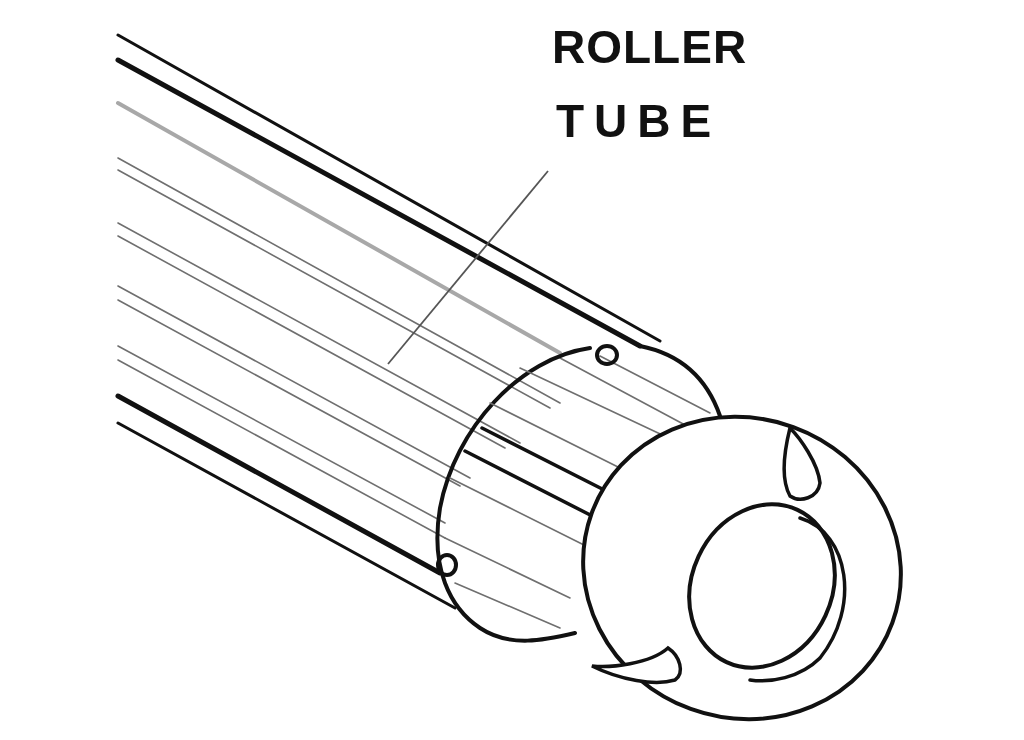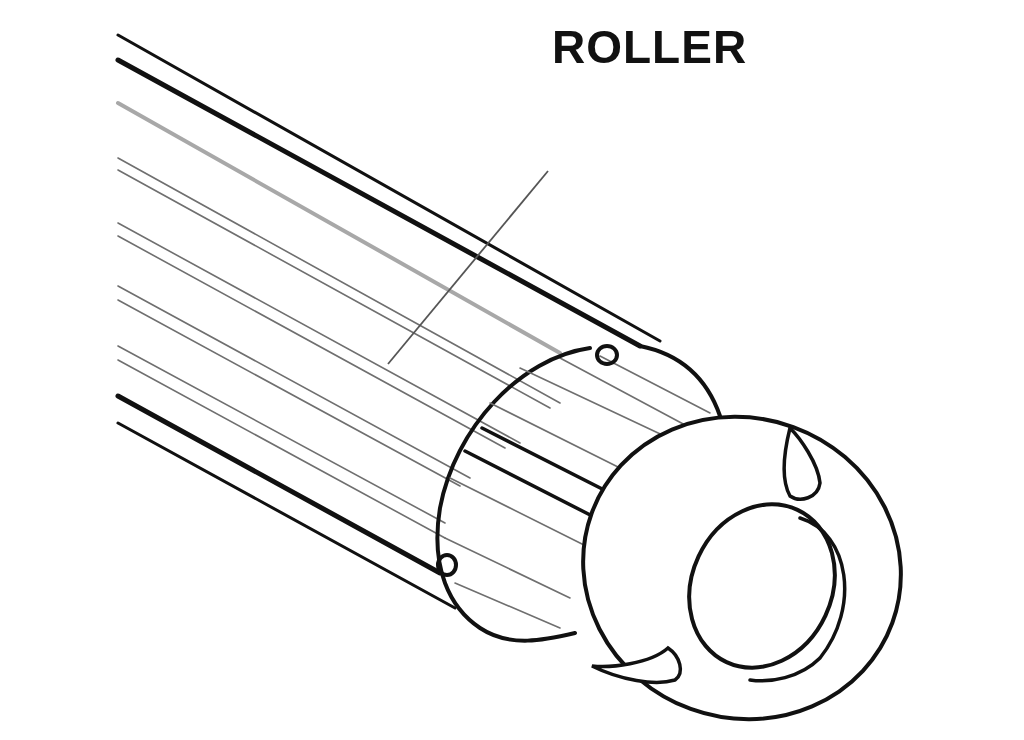--- a/index.html
+++ b/index.html
@@ -74,13 +74,14 @@
       <path d="M 800 510 C 850 525 860 600 820 650 C 800 670 770 675 750 672" stroke="#111" stroke-width="3.5" fill="none"></path>
 
       <path d="M 790 420 C 785 440 780 470 790 488 C 800 495 818 490 820 475 C 818 455 800 430 790 420 Z" stroke="#111" stroke-width="3.5" fill="#ffffff"></path>
       <path d="M 592 658 C 610 660 650 656 668 640 C 680 648 685 665 675 672 C 655 678 620 672 592 658 Z" stroke="#111" stroke-width="3.5" fill="#ffffff"></path>
     </g>
 
     <line x1="548" y1="163" x2="388" y2="356" stroke="#555" stroke-width="1.8"></line>
   </svg>
 
   <div class="label label-line1">ROLLER</div>
+  <div class="label label-line2">TUBE</div>
 </div>
 
 </body></html>

